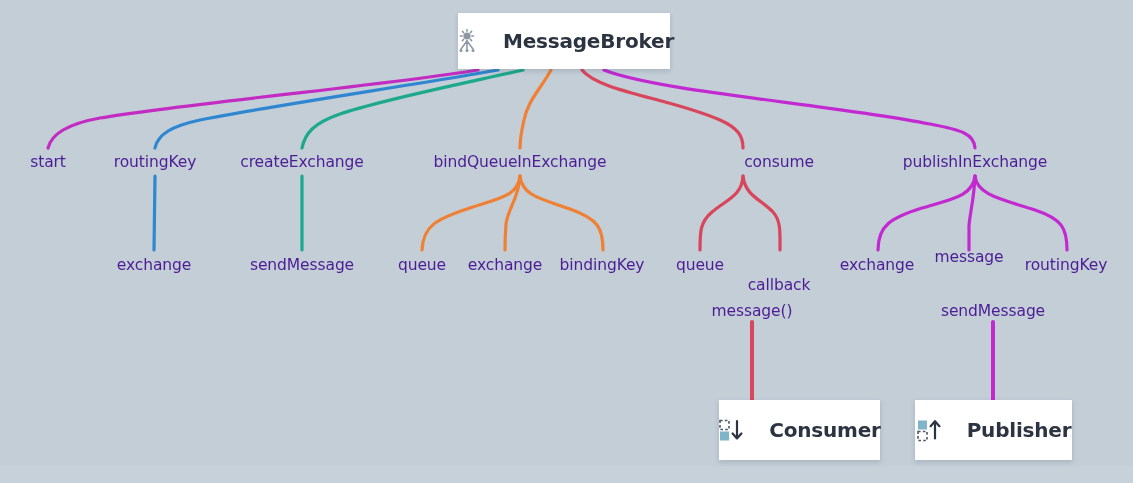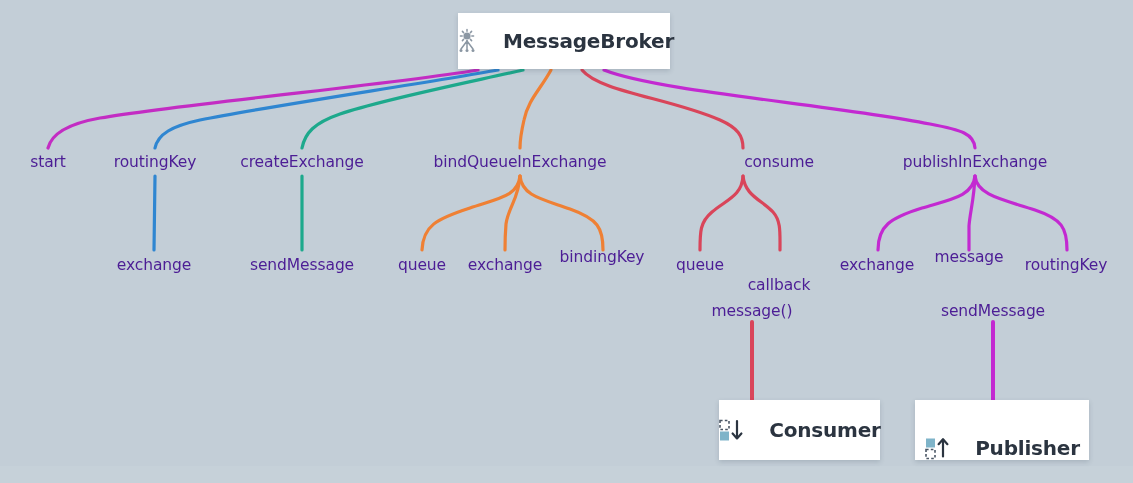--- a/index.html
+++ b/index.html
@@ -70,23 +70,22 @@
   #consumer-box {
     left: 671px;
     top: 400px;
     width: 161px;
     height: 60px;
     margin-left: 48px;
   }
   #publisher-box {
     left: 915px;
     top: 400px;
-    width: 174px;
+    width: 157px;
     height: 60px;
-    align-items: flex-end;
   }
   .txt {
     position: absolute;
     font-size: 15.5px;
     color: #4c1d95;
     white-space: nowrap;
     transform: translateX(-50%);
     letter-spacing: -0.1px;
   }
 </style>
@@ -180,21 +179,21 @@
   <div class="txt" style="left:155px; top:153px;">routingKey</div>
   <div class="txt" style="left:302px; top:153px;">createExchange</div>
   <div class="txt" style="left:520px; top:153px;">bindQueueInExchange</div>
   <div class="txt" style="left:743px; top:153px;margin-left:36px;">consume</div>
   <div class="txt" style="left:975px; top:153px;">publishInExchange</div>
 
   <div class="txt" style="left:154px;  top:256px;">exchange</div>
   <div class="txt" style="left:302px;  top:256px;">sendMessage</div>
   <div class="txt" style="left:422px;  top:256px;">queue</div>
   <div class="txt" style="left:505px;  top:256px;">exchange</div>
-  <div class="txt" style="left:602px;  top:248px;">bindingKey</div>
+  <div class="txt" style="left:602px;  top:256px;">bindingKey</div>
   <div class="txt" style="left:700px;  top:256px;">queue</div>
   <div class="txt" style="left:779px;  top:256px;margin-top:20px;">callback</div>
   <div class="txt" style="left:877px;  top:256px;">exchange</div>
   <div class="txt" style="left:969px;  top:248px;">message</div>
   <div class="txt" style="left:1066px; top:256px;">routingKey</div>
 
   <div class="txt" style="left:752px; top:302px;">message()</div>
   <div class="txt" style="left:993px; top:302px;">sendMessage</div>
 
 </div>

